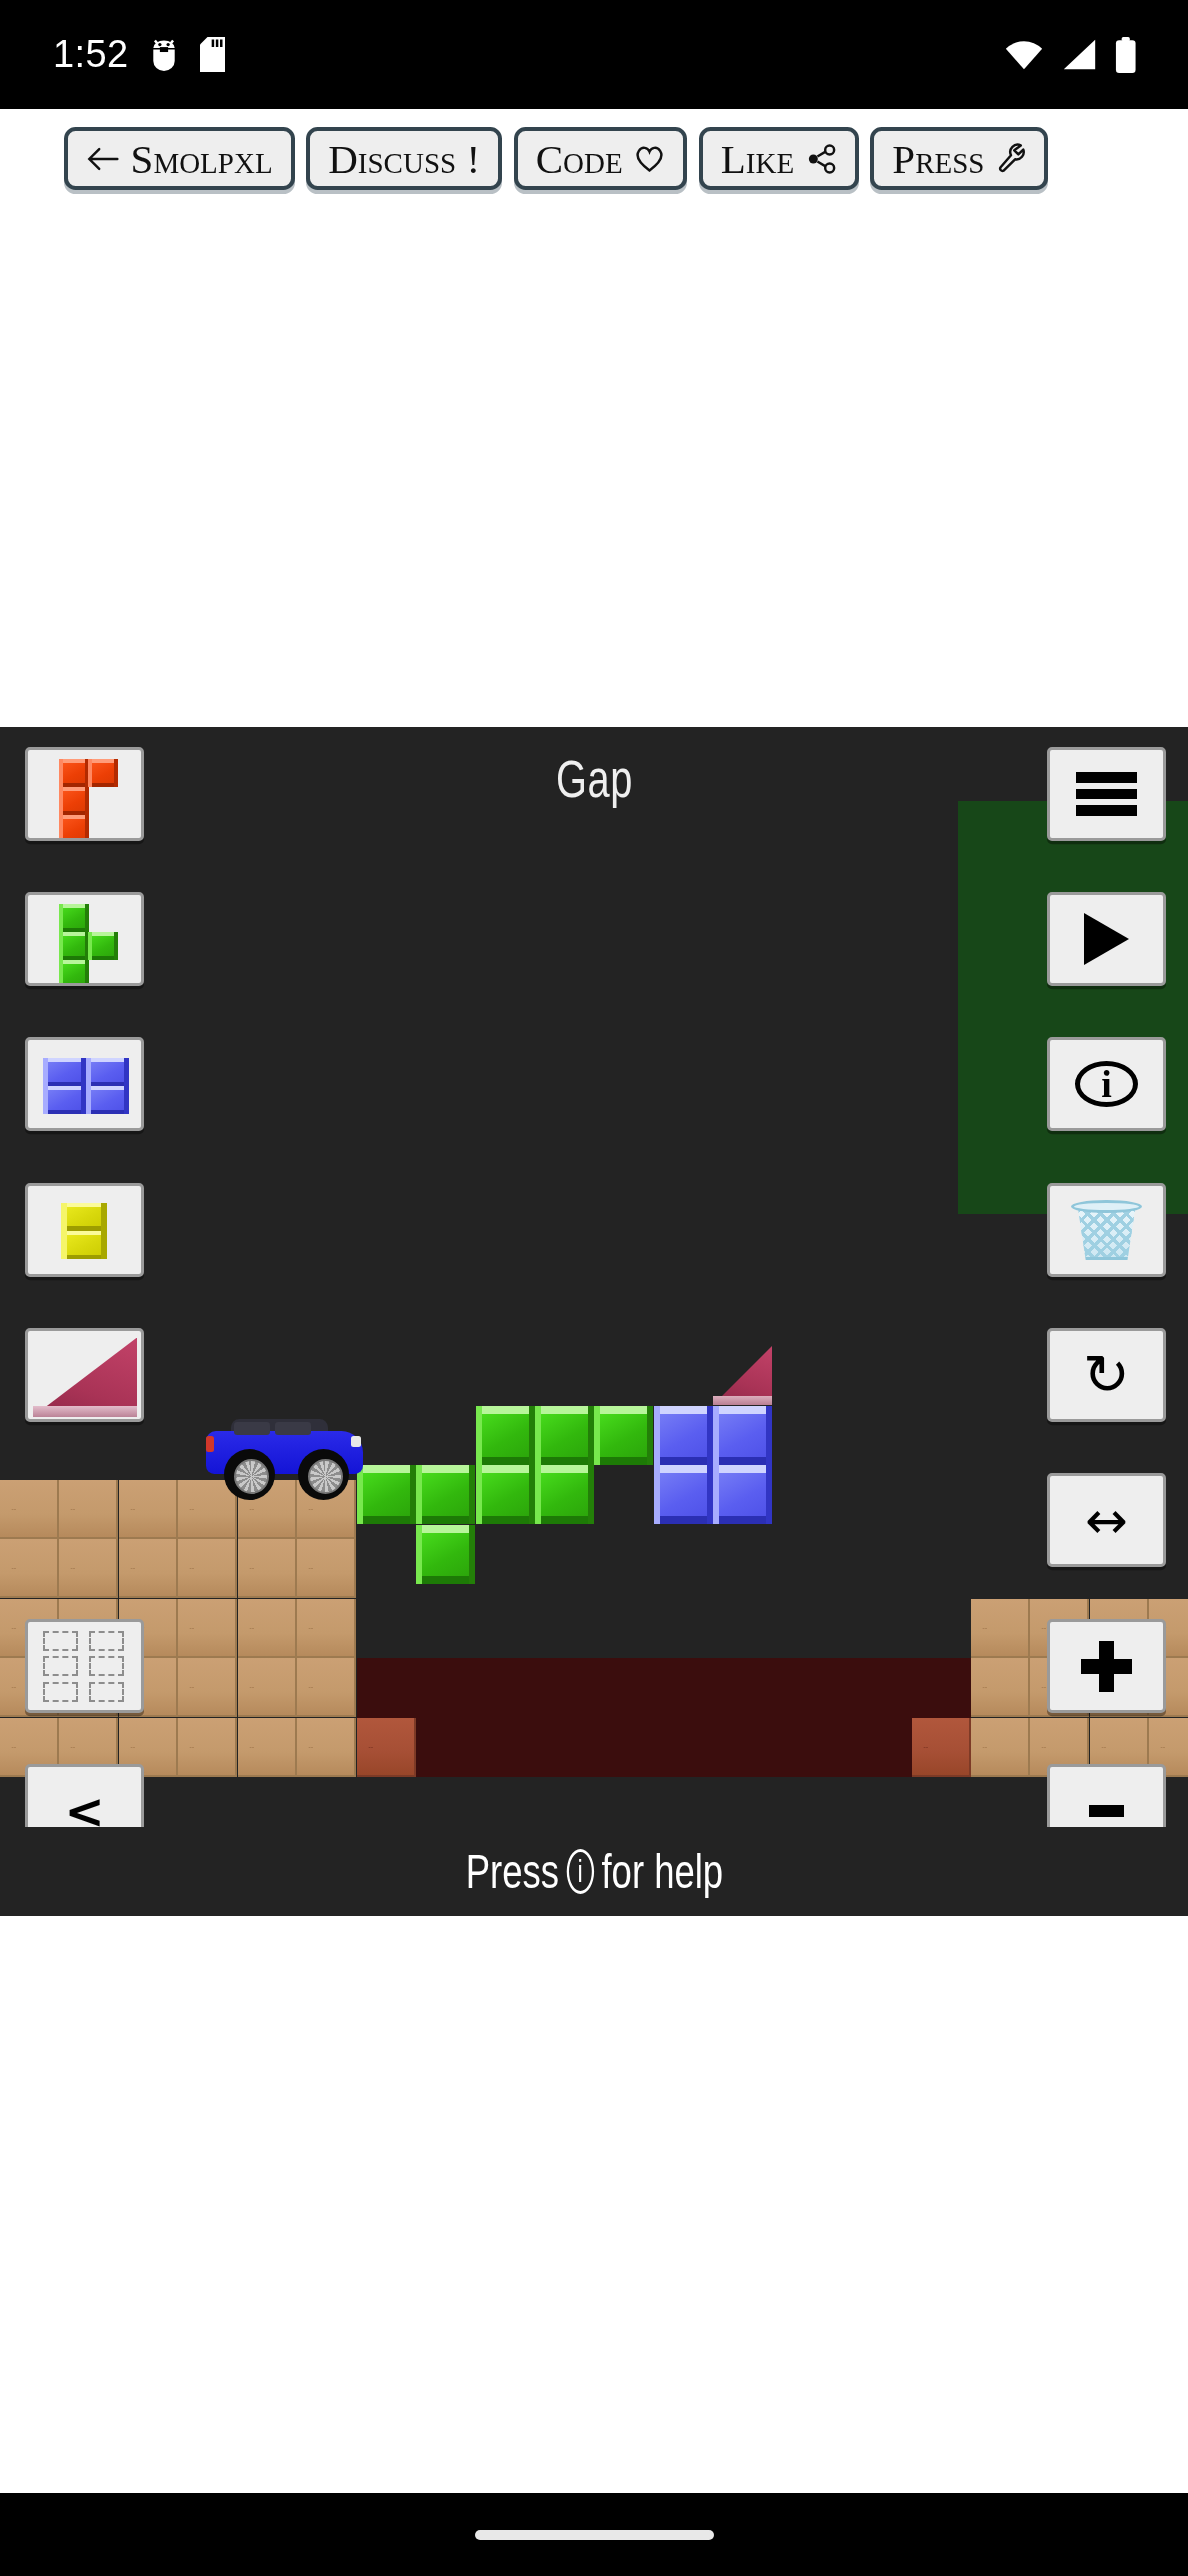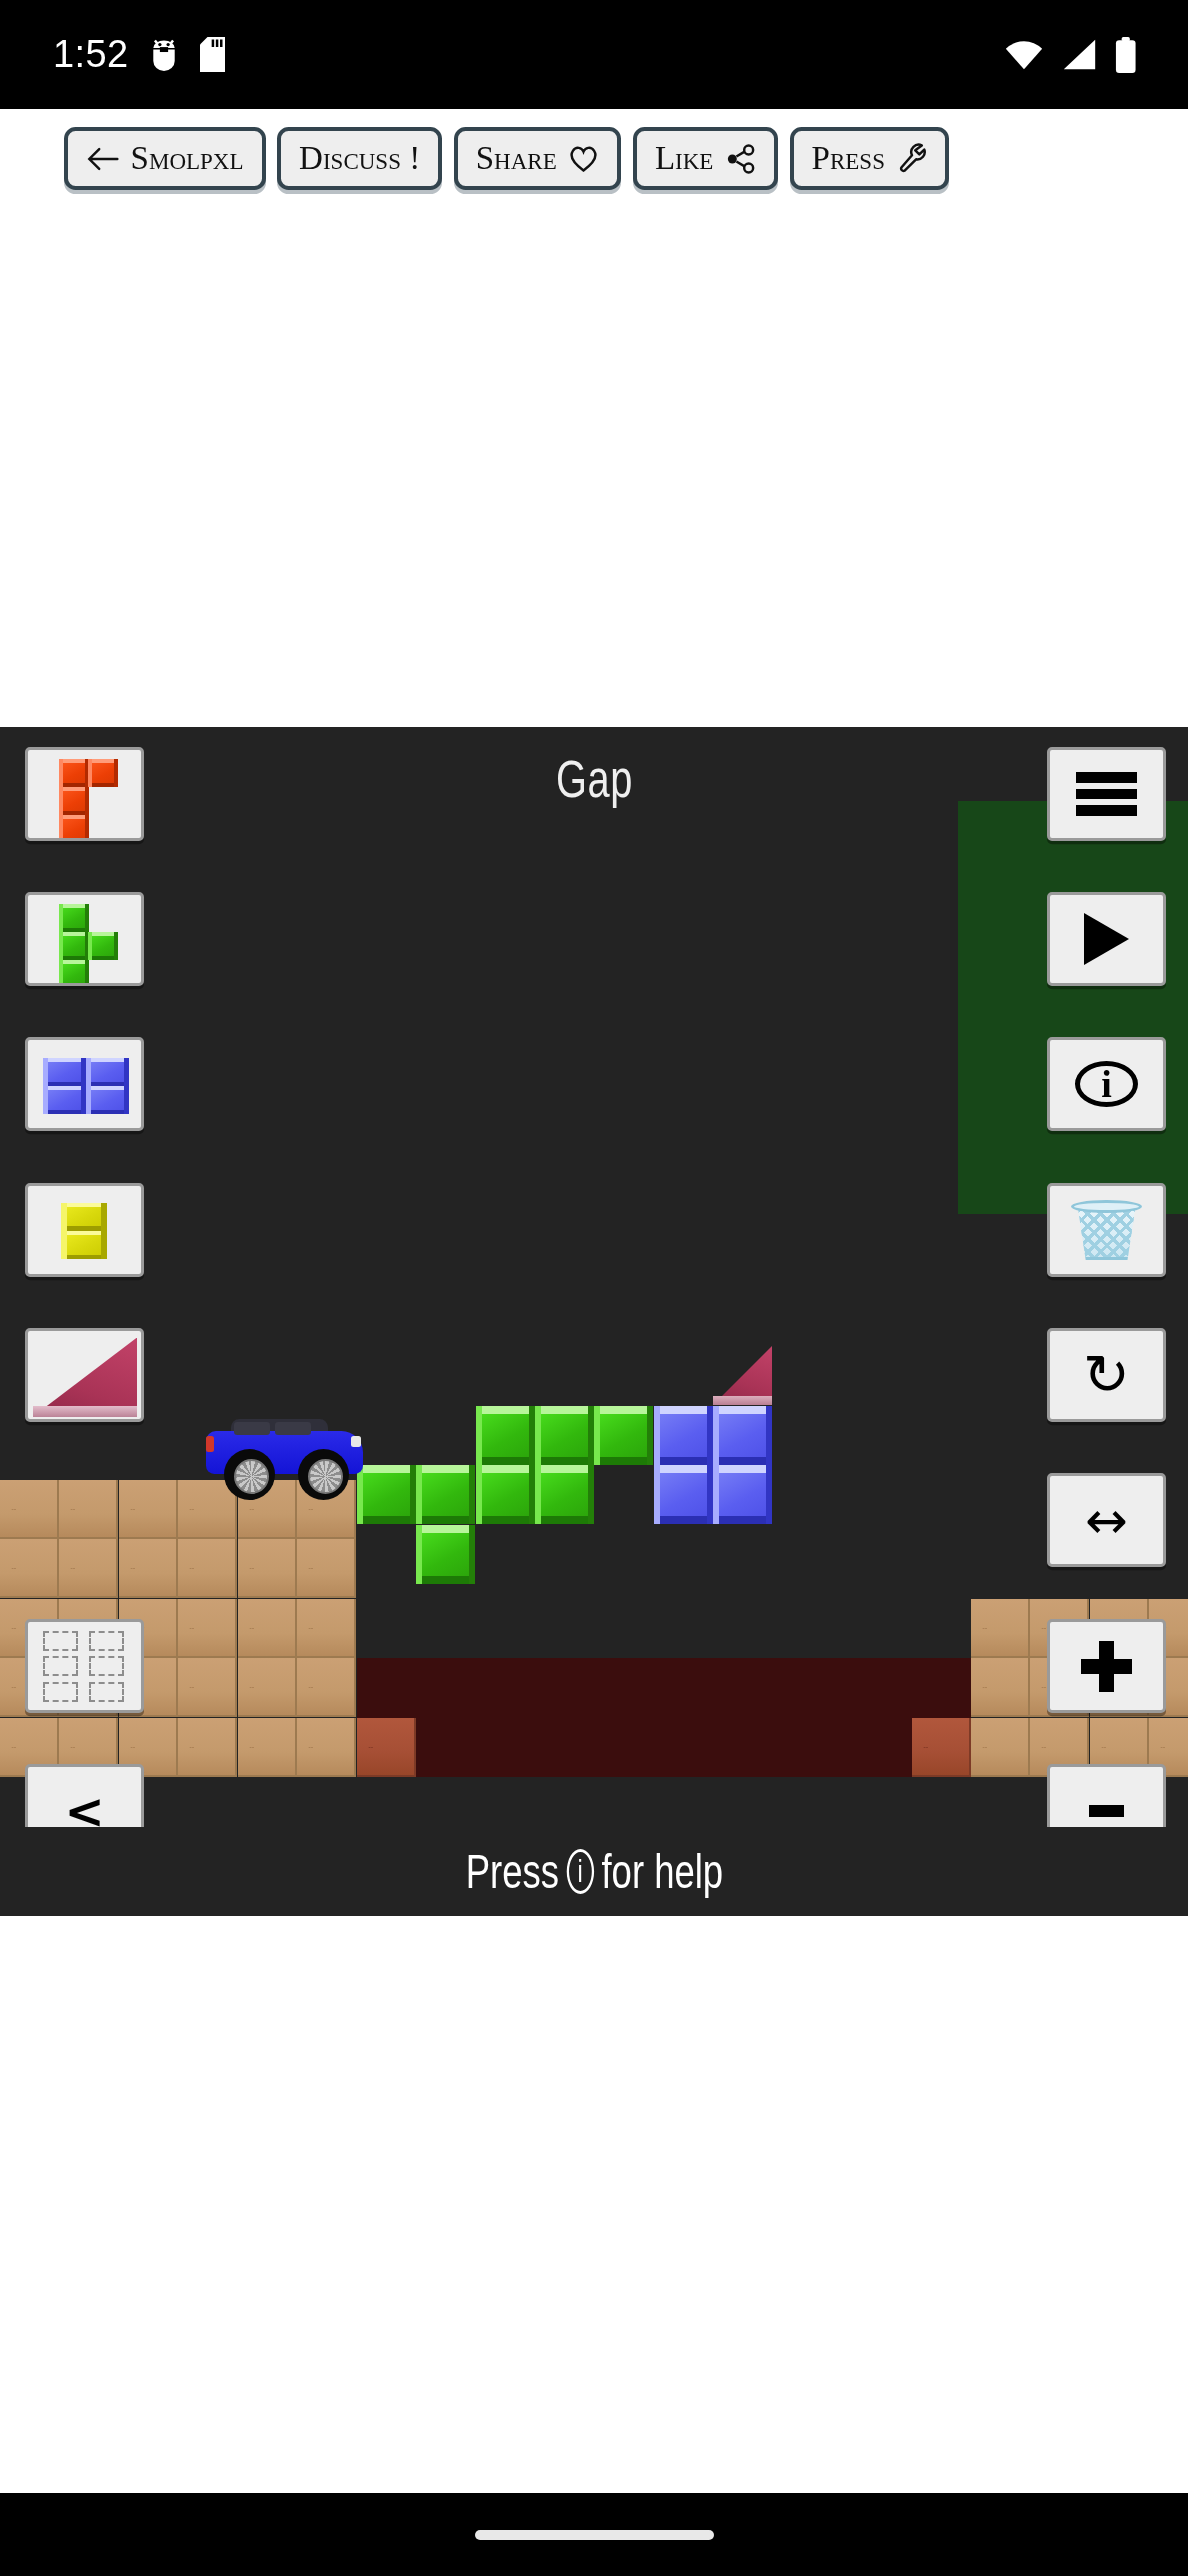--- a/index.html
+++ b/index.html
@@ -26,21 +26,21 @@
   .tb-btn{
     background:#eeeeee;
     border:4.1px solid #33444e;
     border-radius:11.6px;
     box-shadow:0 4.1px 0 #b9c0c5;
     height:63px;
     display:flex; align-items:center; justify-content:center; gap:11.6px;
     padding:0 18px;
     font-family:"Liberation Serif", serif;
     font-variant:small-caps;
-    font-size:33px;
+    font-size:41px;
     color:#111;
     white-space:nowrap;
     cursor:pointer;
   }
   .tb-btn .glyph{ display:flex; align-items:center; }
 
   
   #game{
     position:absolute; left:0; top:727px; width:1189px; height:1189px;
     background:#232323; overflow:hidden;
@@ -278,21 +278,21 @@
       </svg>
     </span>
     <span>Smolpxl</span>
   </div>
 
   <div class="tb-btn">
     <span>Discuss !</span>
   </div>
 
   <div class="tb-btn">
-    <span>Share</span>
+    <span>Code</span>
     <span class="glyph">
       <svg width="31" height="28" viewBox="0 0 38 34">
         <path d="M19 31 C4 20 2 13 6 7 C10 1 17 3 19 8 C21 3 28 1 32 7 C36 13 34 20 19 31 Z" fill="none" stroke="#111" stroke-width="3"></path>
       </svg>
     </span>
   </div>
 
   <div class="tb-btn">
     <span>Like</span>
     <span class="glyph">

